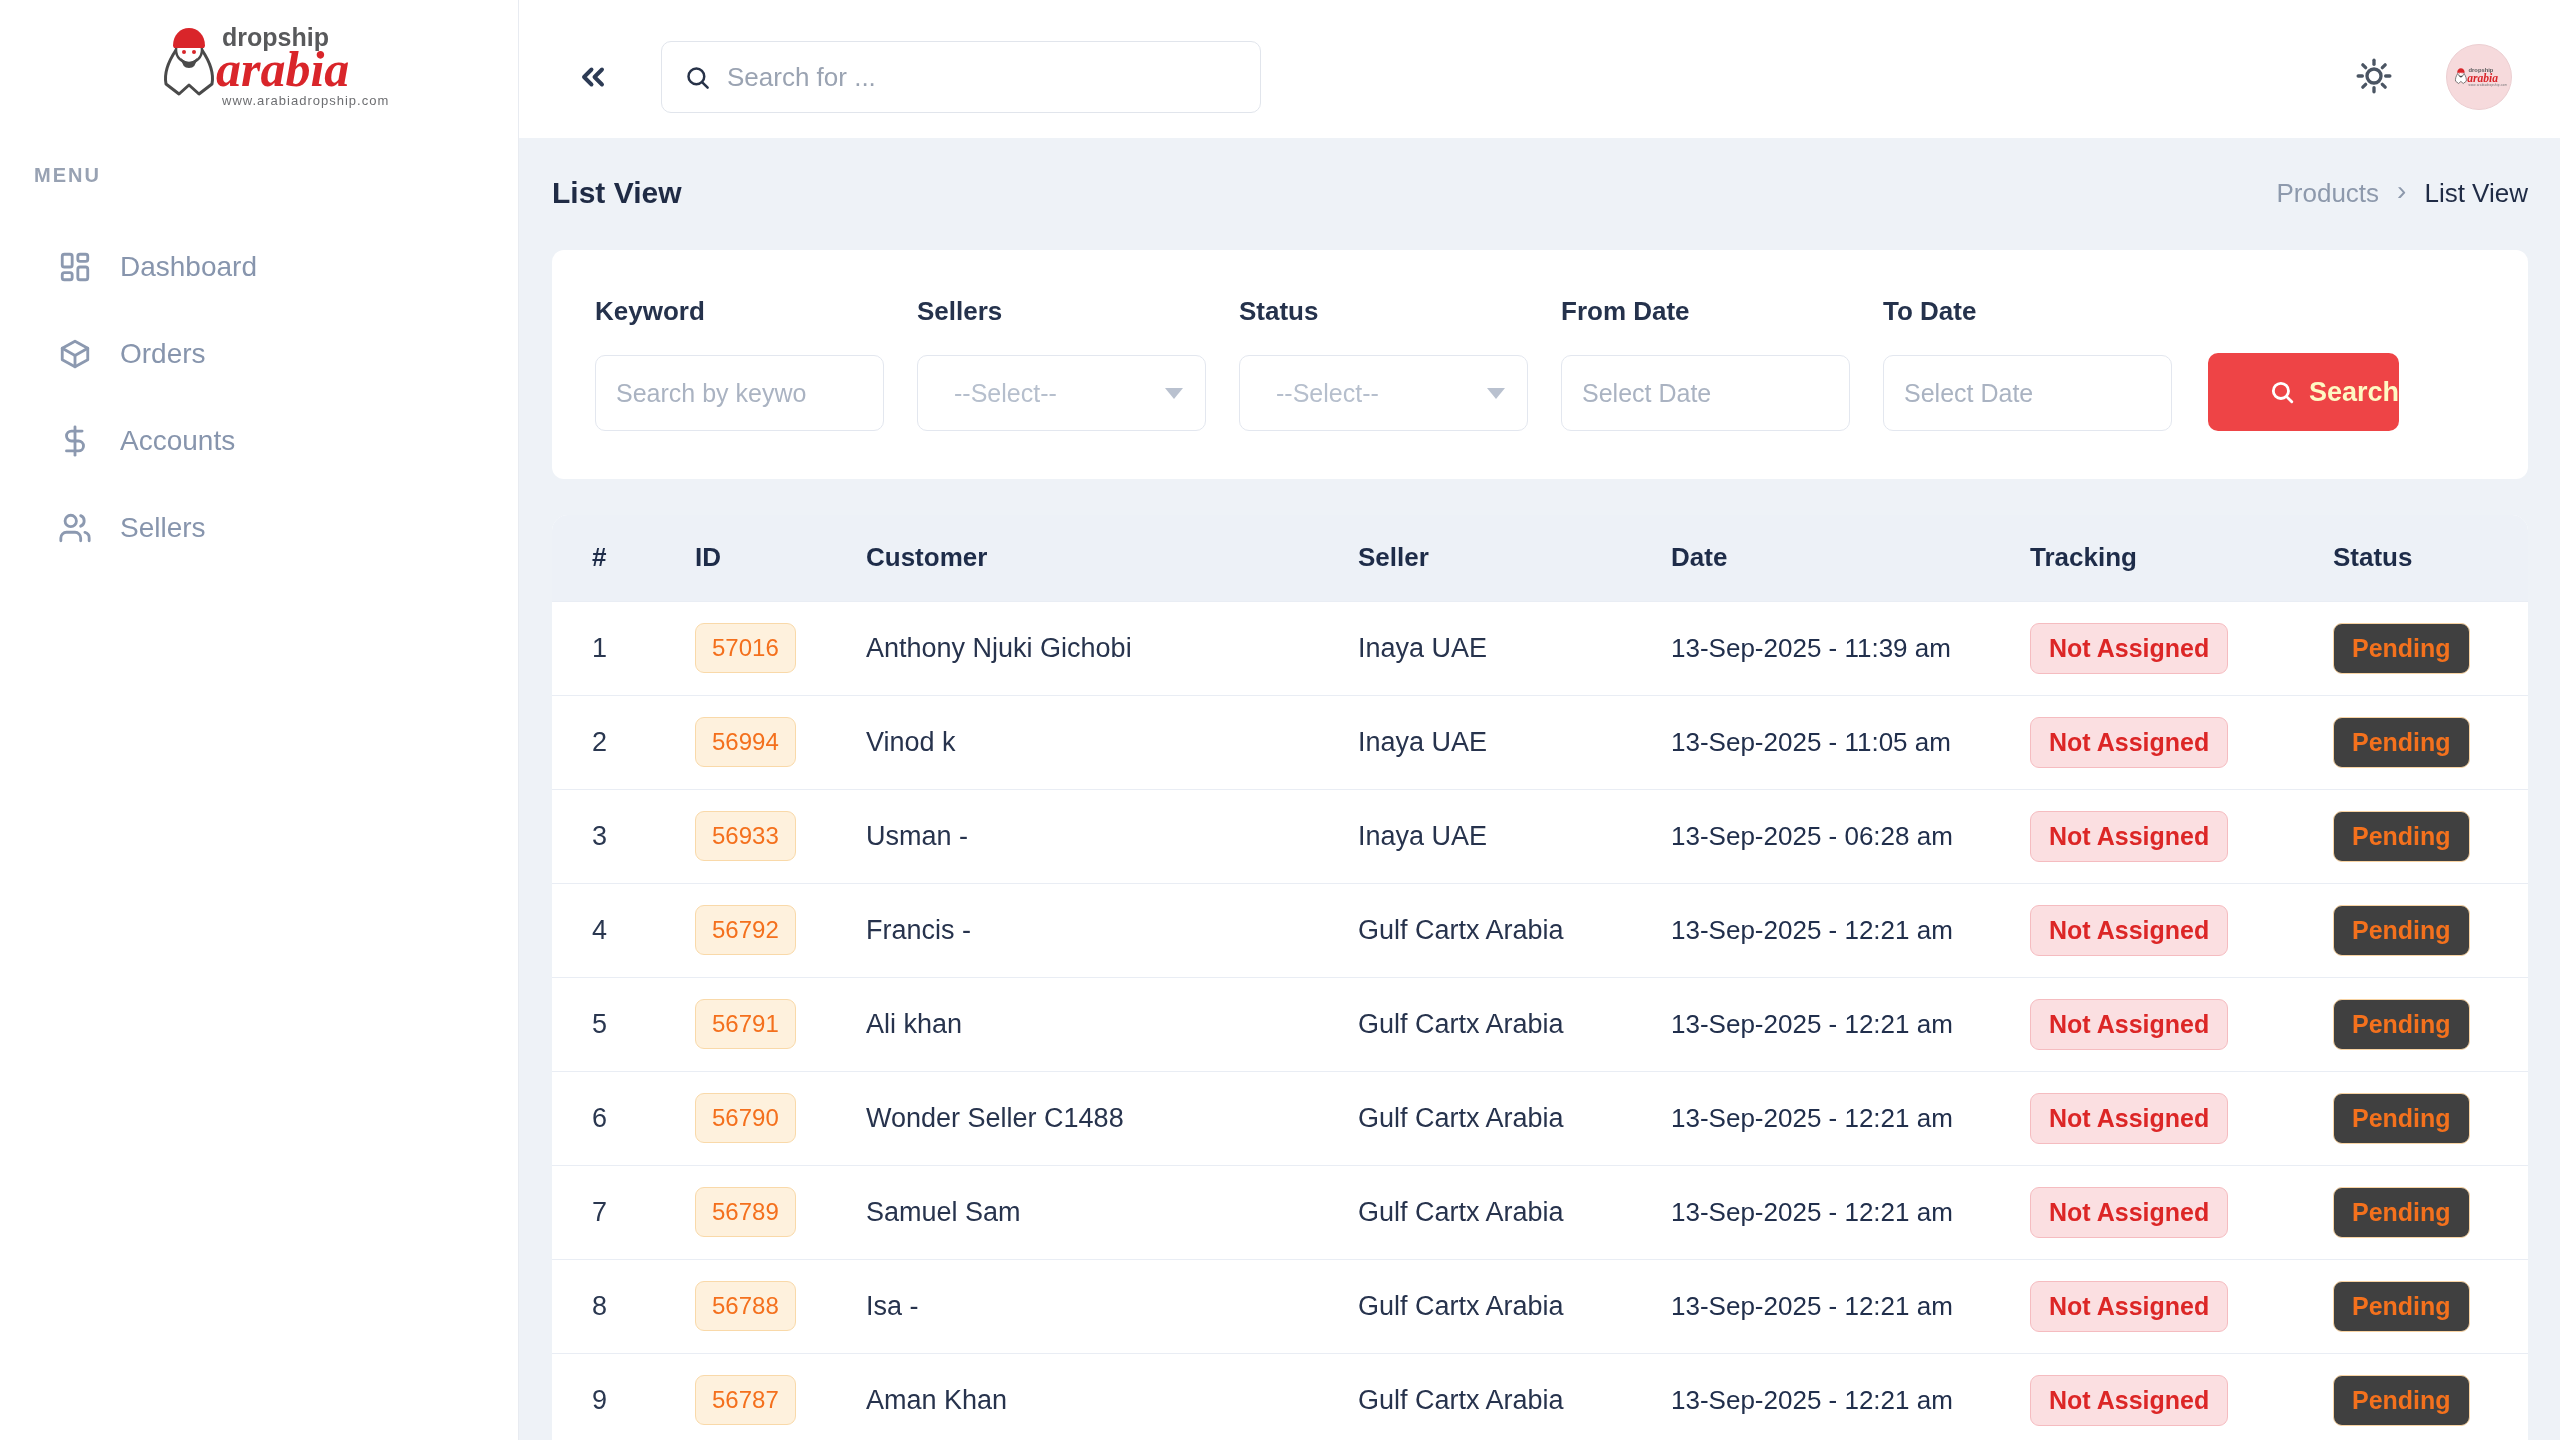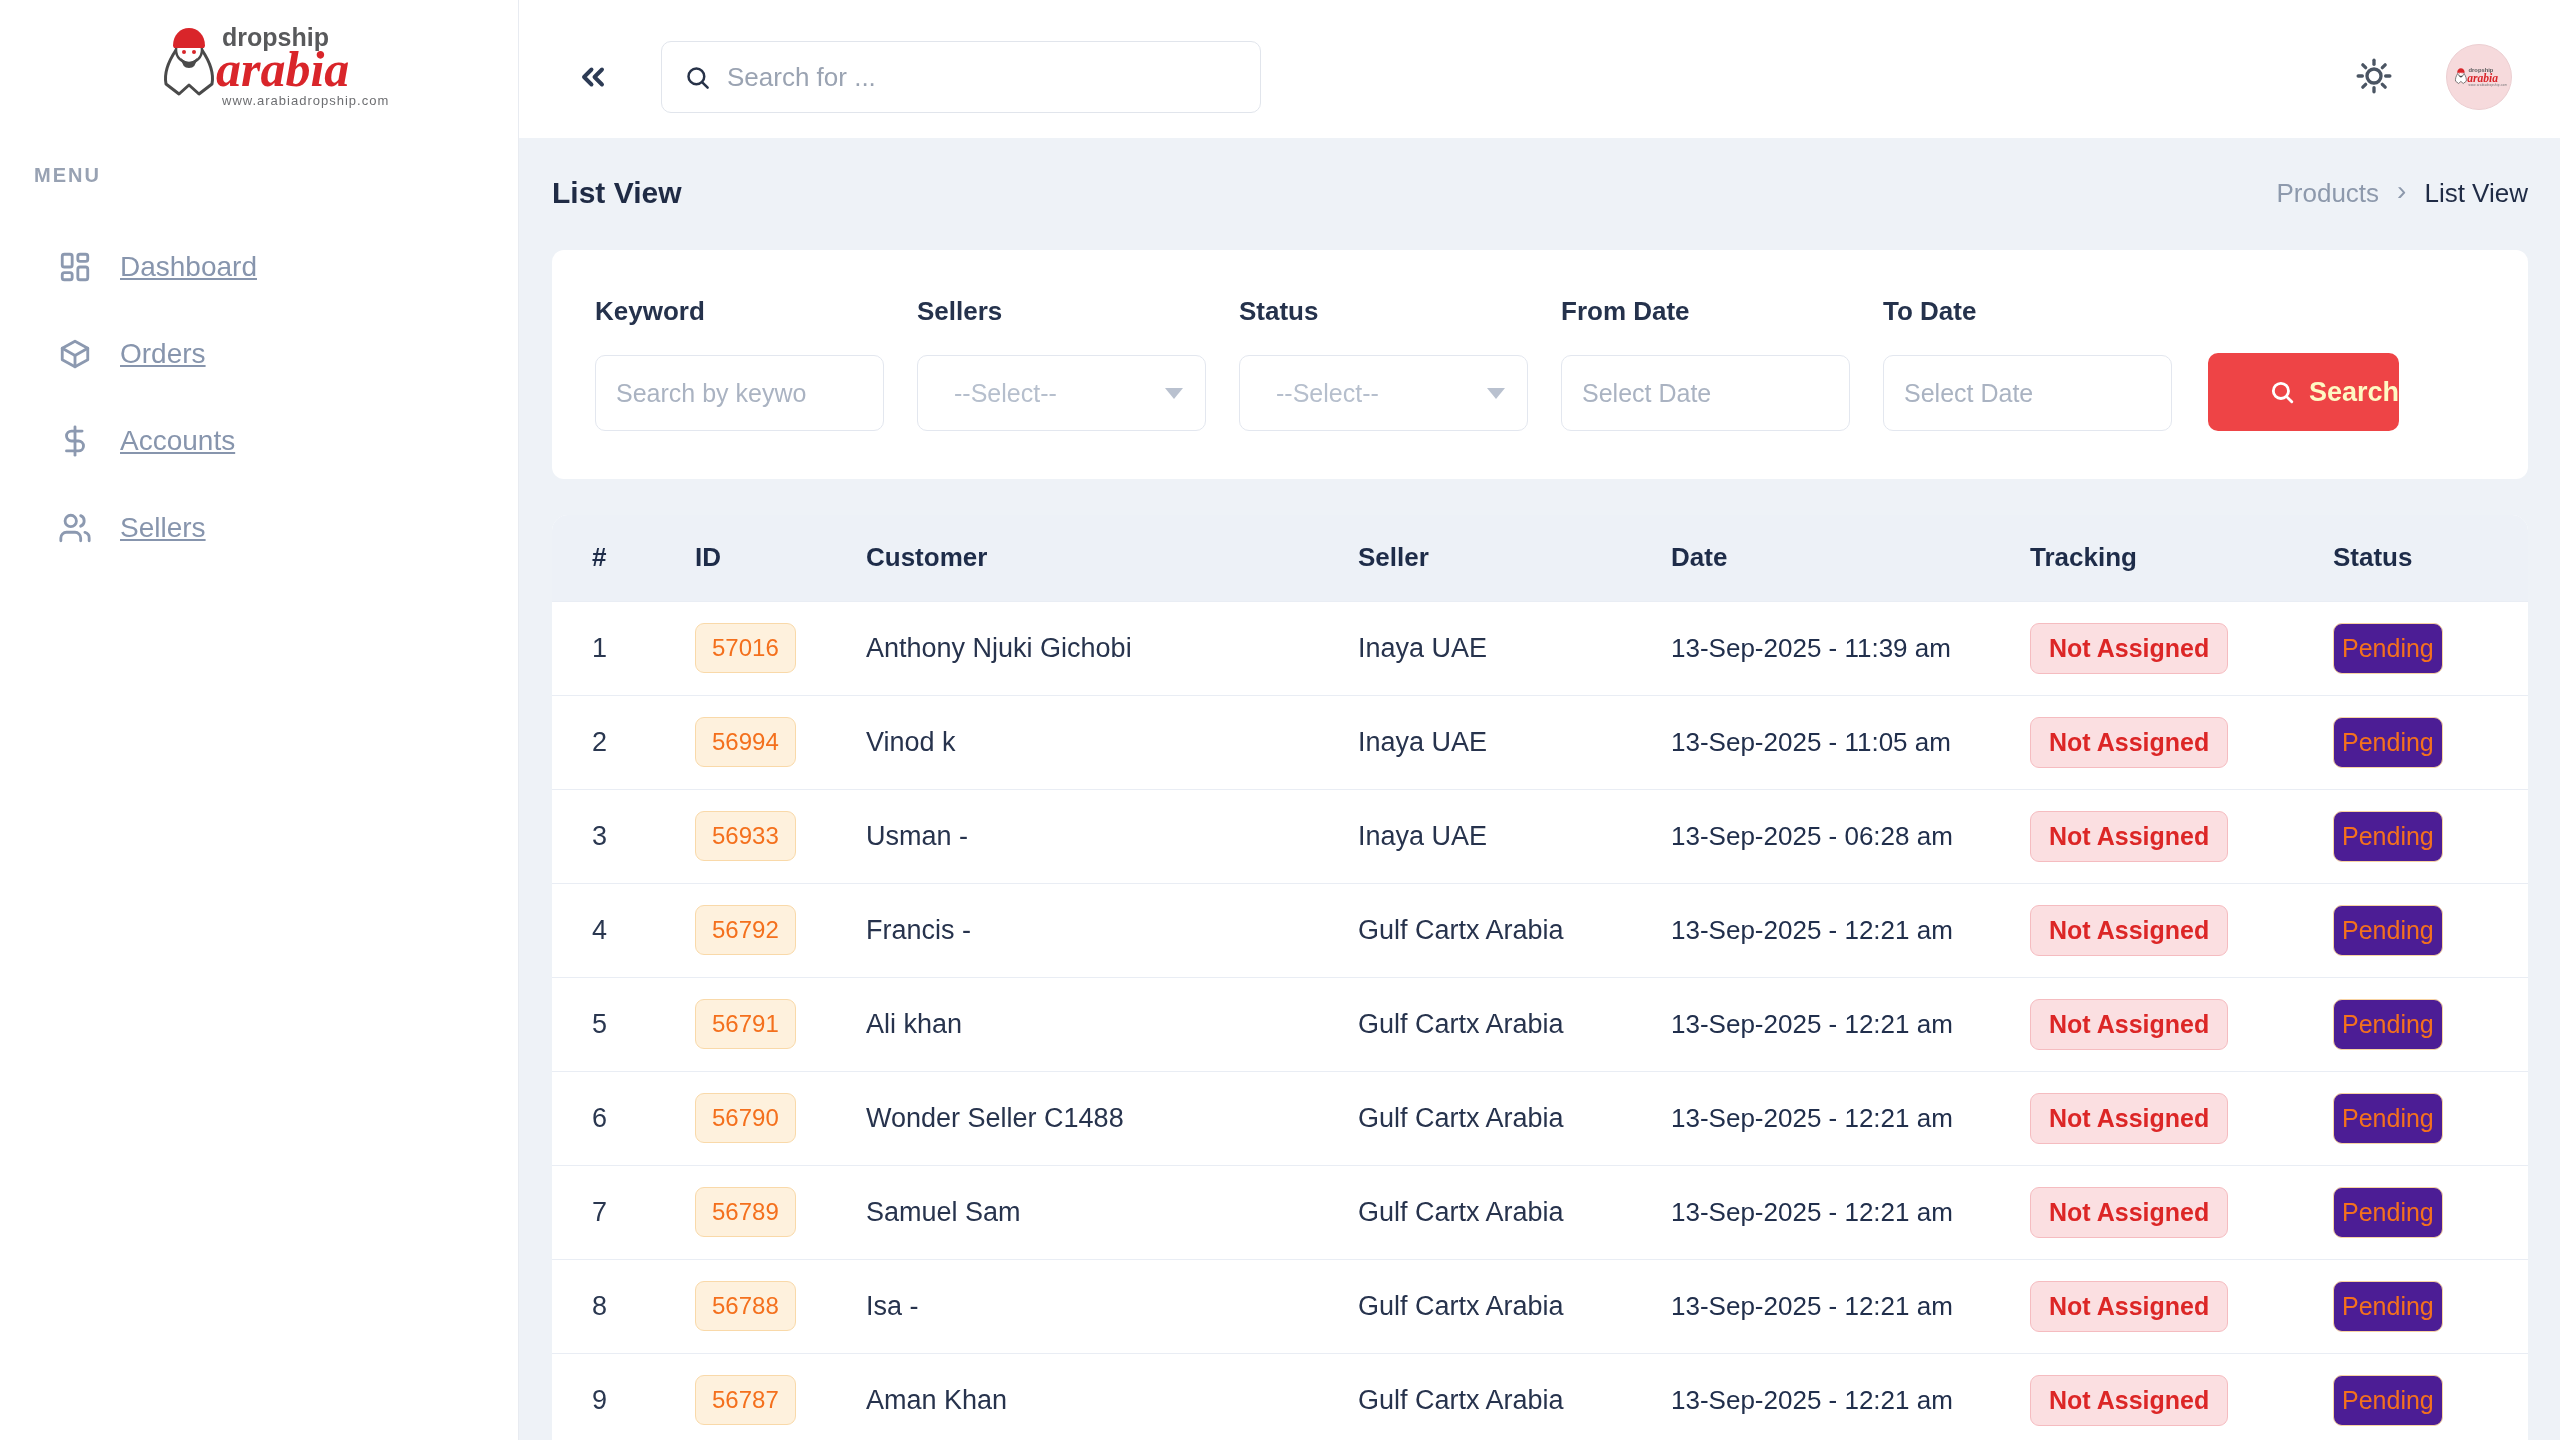--- a/index.html
+++ b/index.html
@@ -17,21 +17,21 @@
   }
   .brand { margin:20px 0 0 142px; width:250px; }
   .menu-label {
     margin:48px 0 0 34px; color:#98a2b3; font-size:20px;
     font-weight:700; letter-spacing:2px;
   }
   .nav { margin-top:36px; }
   .nav-item {
     display:flex; align-items:center; gap:28px;
     height:87px; padding-left:58px;
-    color:#8795ad; font-size:28px; cursor:pointer;text-decoration:underline;
+    color:#8795ad; font-size:28px; cursor:pointer;
   }
   .nav-item svg { width:34px; height:34px; stroke:#8c99b0; fill:none;
     stroke-width:2; stroke-linecap:round; stroke-linejoin:round; }
   
   .main { flex:1; display:flex; flex-direction:column; }
   .topbar {
     height:138px; min-height:138px; background:#fff;
     display:flex; align-items:center; padding:16px 48px 0 56px;
   }
   .collapse-btn { width:44px; height:44px; border:none; background:none;
@@ -107,23 +107,23 @@
     display:inline-block; padding:10px 16px; border-radius:9px;
     background:#fef1dd; border:1.5px solid #f9d9a9; color:#f4701d;
     font-size:24px; cursor:pointer;
   }
   .badge-tracking {
     display:inline-block; padding:10px 18px; border-radius:9px;
     background:#fbdfe1; border:1.5px solid #f5bcc0; color:#dc2626;
     font-size:25px; font-weight:600;
   }
   .badge-status {
-    display:inline-block; padding:10px 8px; border-radius:9px;
-    background:#4c1d95; border:1.5px solid #f8d3a2; color:#f4711d;
-    font-size:25px; font-weight:400;
+    display:inline-block; padding:10px 18px; border-radius:9px;
+    background:#404040; border:1.5px solid #f8d3a2; color:#f4711d;
+    font-size:25px; font-weight:700;
   }
 </style>
 </head>
 <body>
 
 <svg width="0" height="0" style="position:absolute">
   <symbol id="brand-logo" viewBox="0 0 250 92">
     <path d="M34 30 C 26 42 22 54 24 64 L 37 74 L 47 65 L 57 74 L 70 64 C 72 54 68 42 60 30" fill="#ffffff" stroke="#4a4a4a" stroke-width="3" stroke-linejoin="round"></path>
     <circle cx="47" cy="30" r="13" fill="#ffffff" stroke="#4a4a4a" stroke-width="2.5"></circle>
     <path d="M31 26 C 31 15 38 8 47 8 C 56 8 63 15 63 26 L 62 28 L 32 28 Z" fill="#d9252a"></path>

